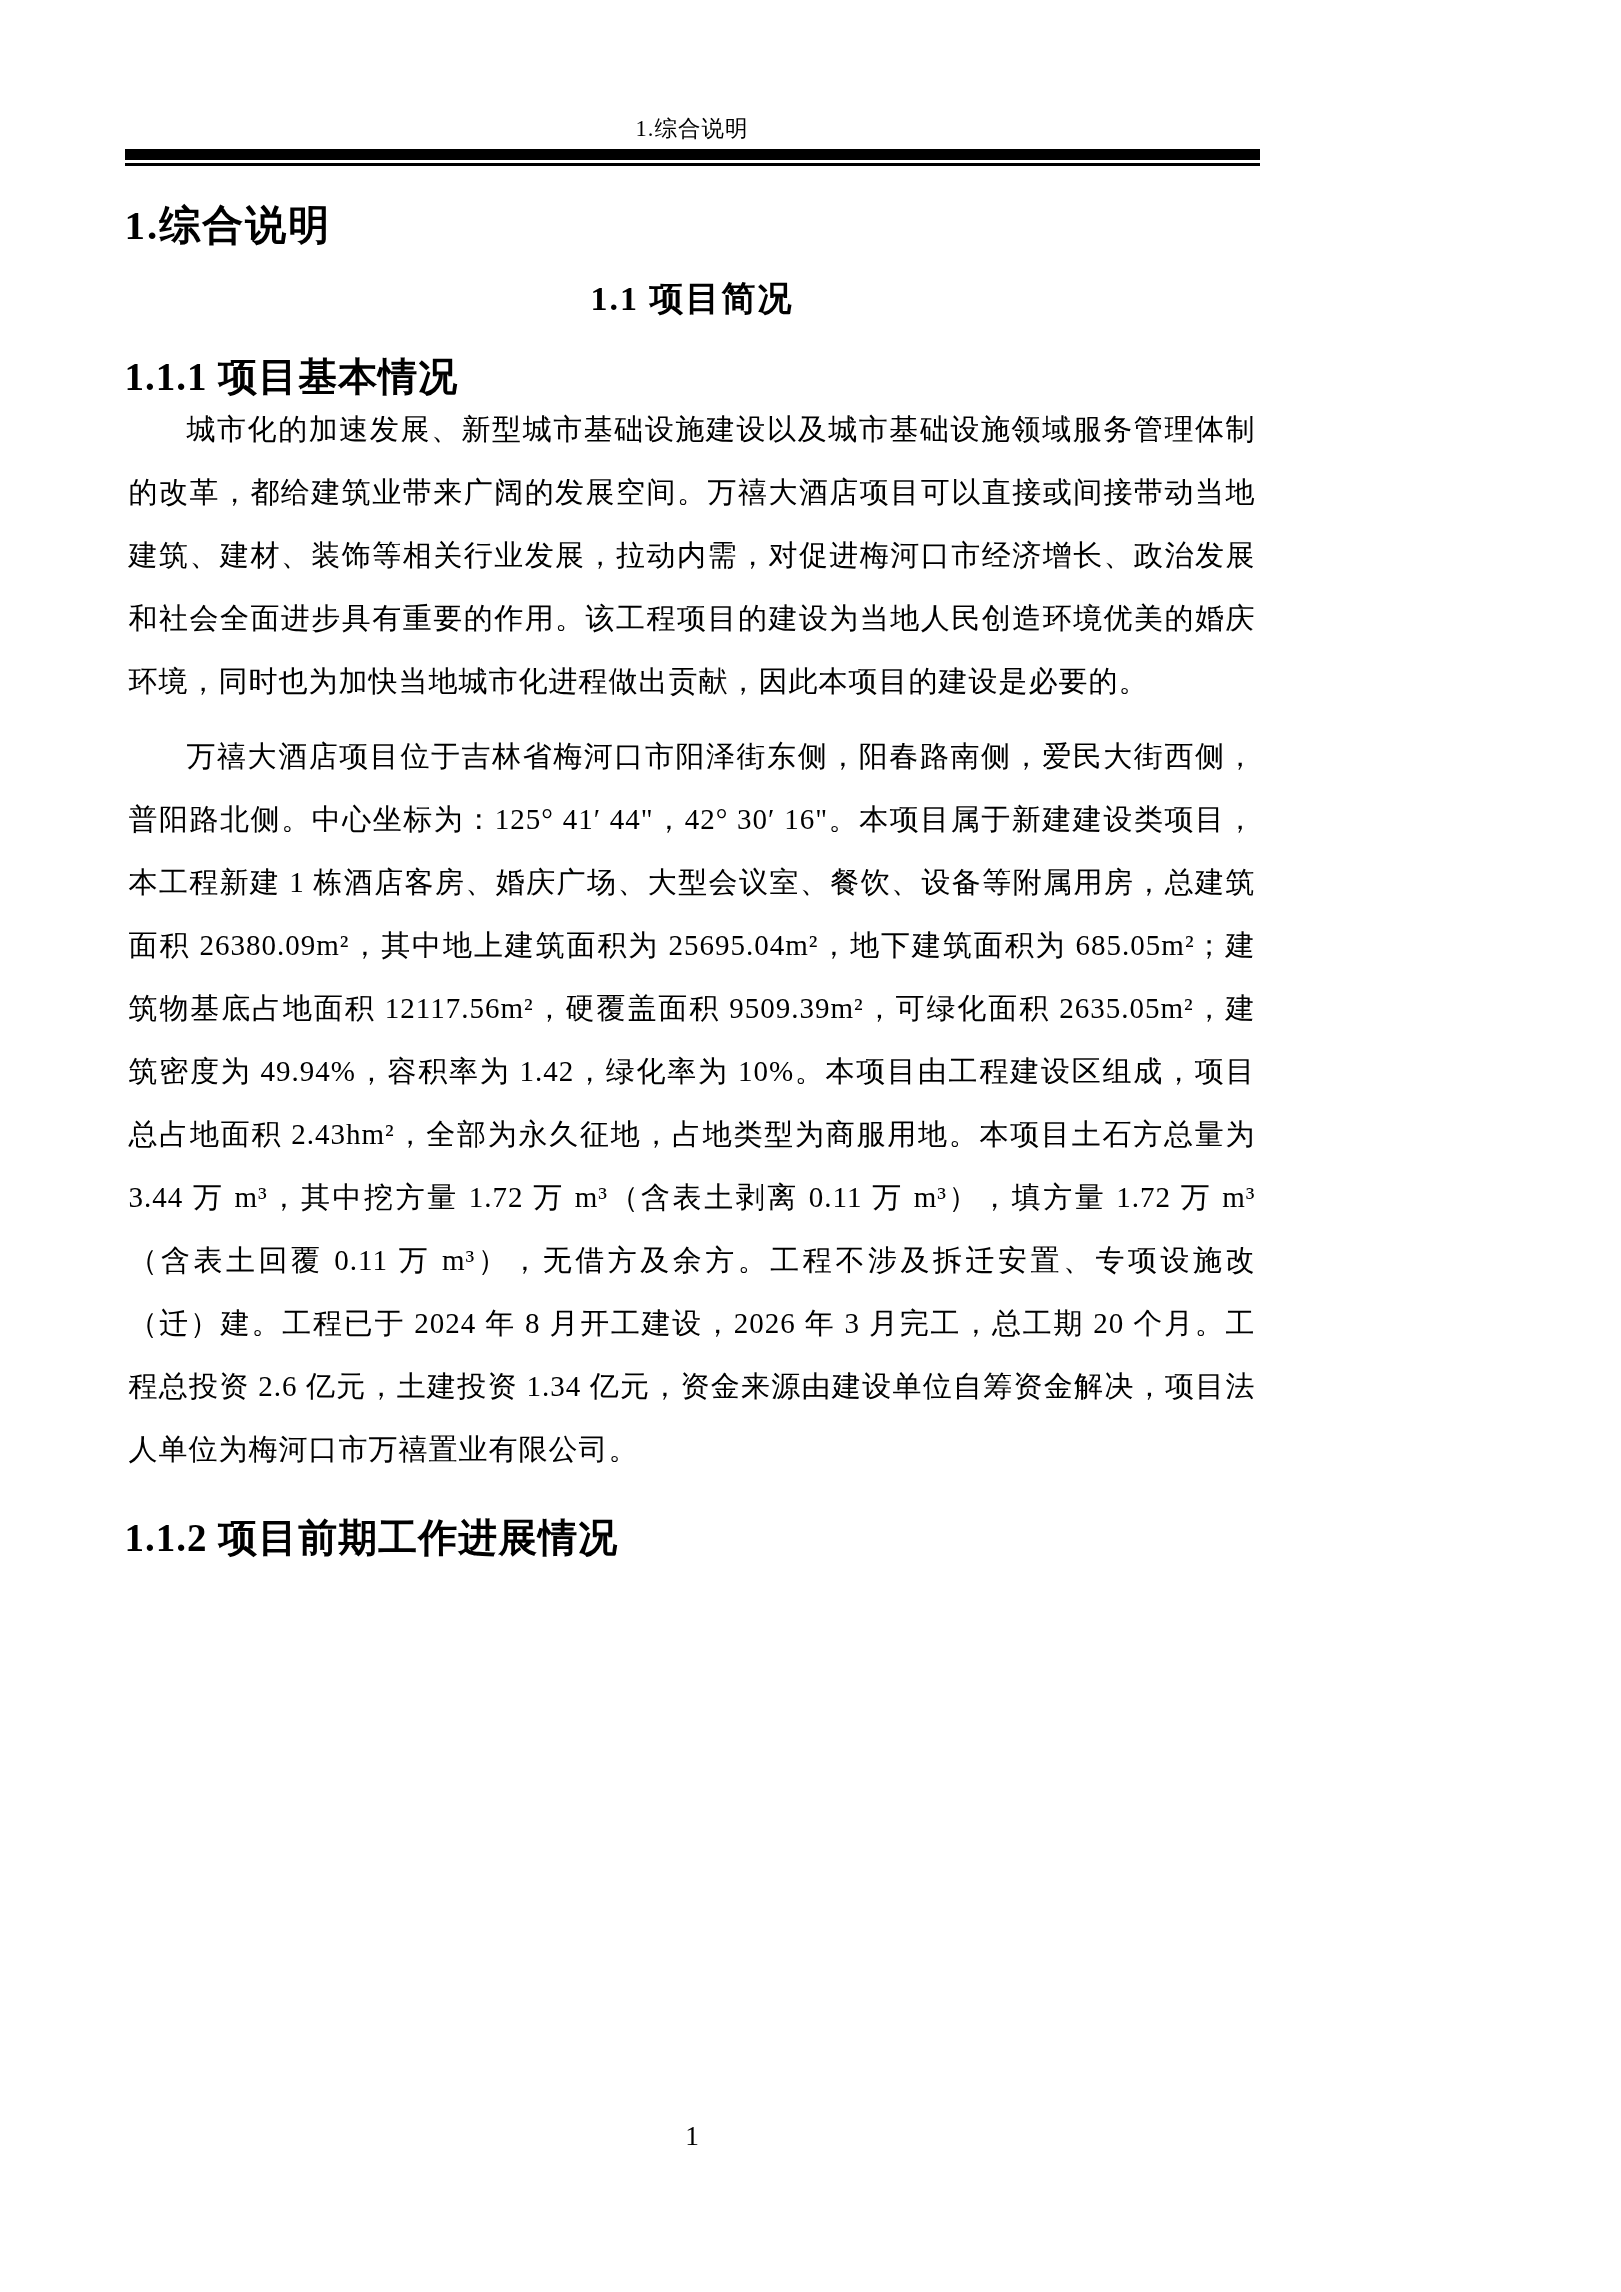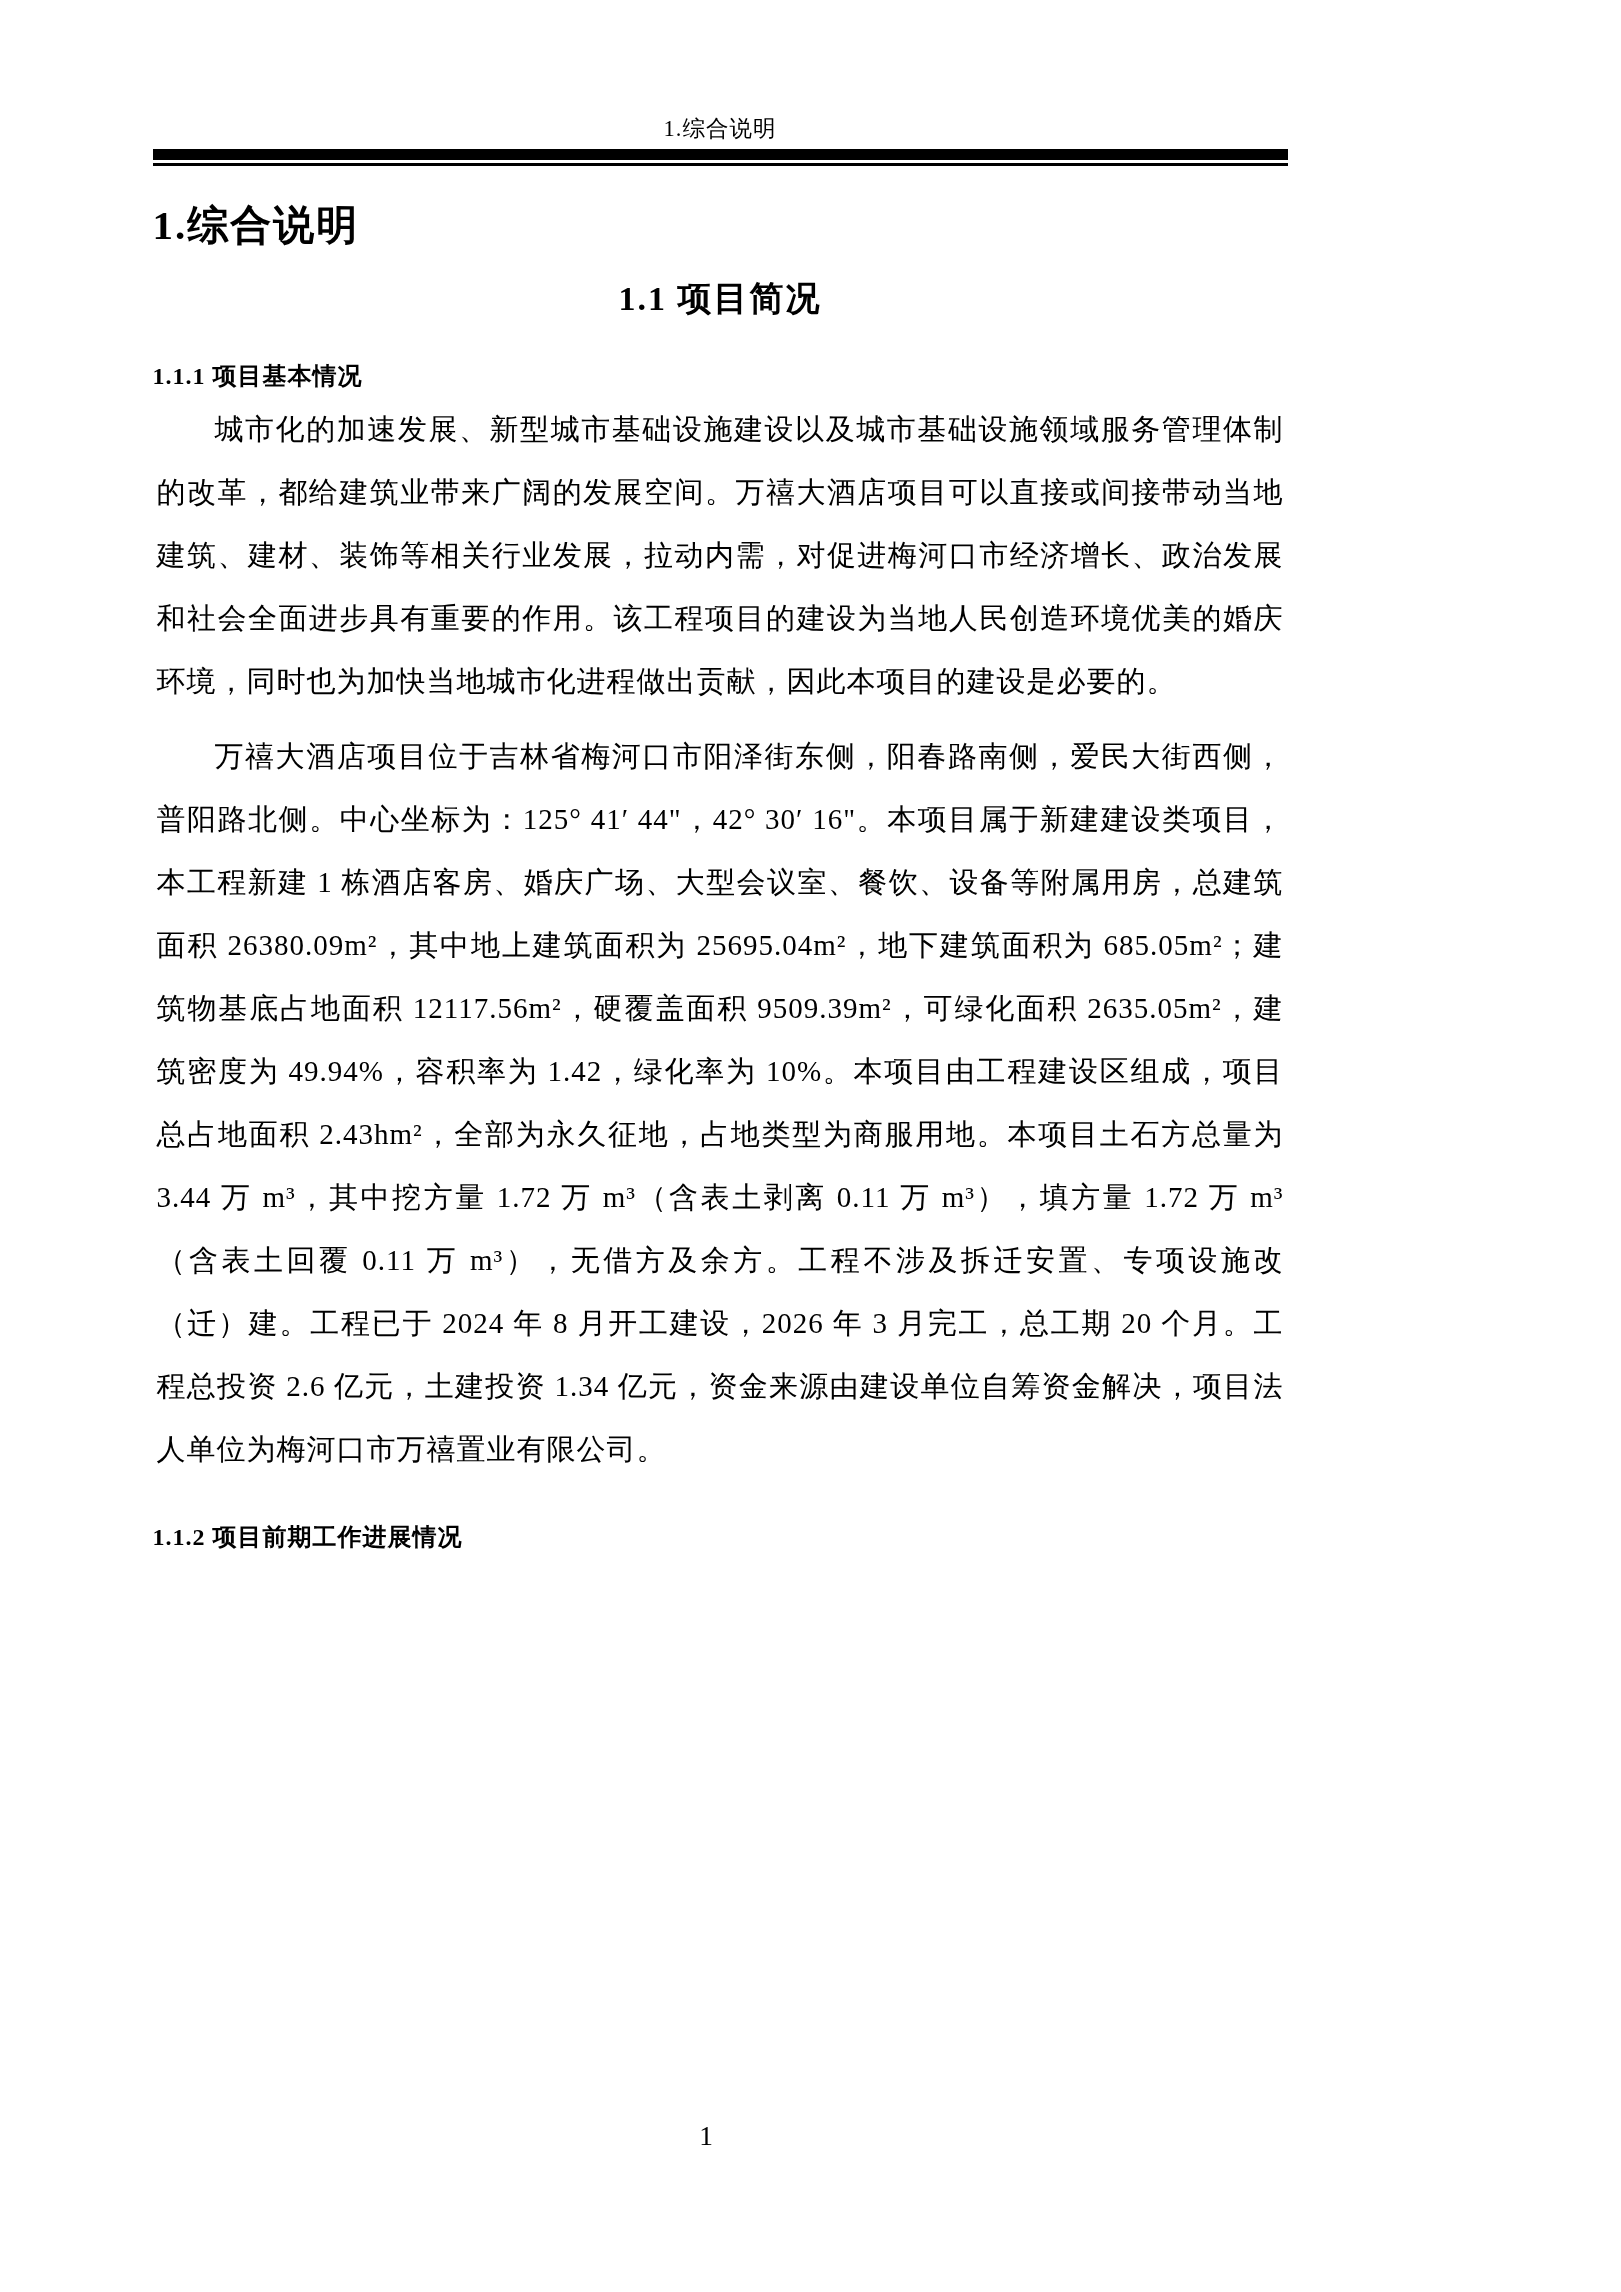--- a/index.html
+++ b/index.html
@@ -4,21 +4,20 @@
 <style>
   html, body { margin: 0; padding: 0; background: #ffffff; }
   .page {
     position: relative;
     width: 1384px;
     height: 2293px;
     background: #ffffff;
     color: #000000;
     font-family: "Liberation Serif", "DejaVu Serif", serif;
     overflow: hidden;
-    padding-left: 28px;
   }
   .content {
     width: 1135px;
     margin: 0 auto;
   }
   .doc-header {
     padding-top: 115px;
     text-align: center;
     font-size: 22.5px;
     line-height: 27.4px;
@@ -43,21 +42,21 @@
   }
   .h2 {
     font-size: 34px;
     font-weight: bold;
     letter-spacing: 2px;
     margin: 31px 0 0 0;
     line-height: 39px;
     text-align: center;
   }
   .h3 {
-    font-size: 24px;
+    font-size: 39px;
     font-weight: bold;
     letter-spacing: 1px;
     margin: 39px 0 0 0;
     line-height: 35px;
   }
   .h3-first {
     margin-top: 41px;
   }
   .para {
     font-size: 29px;

